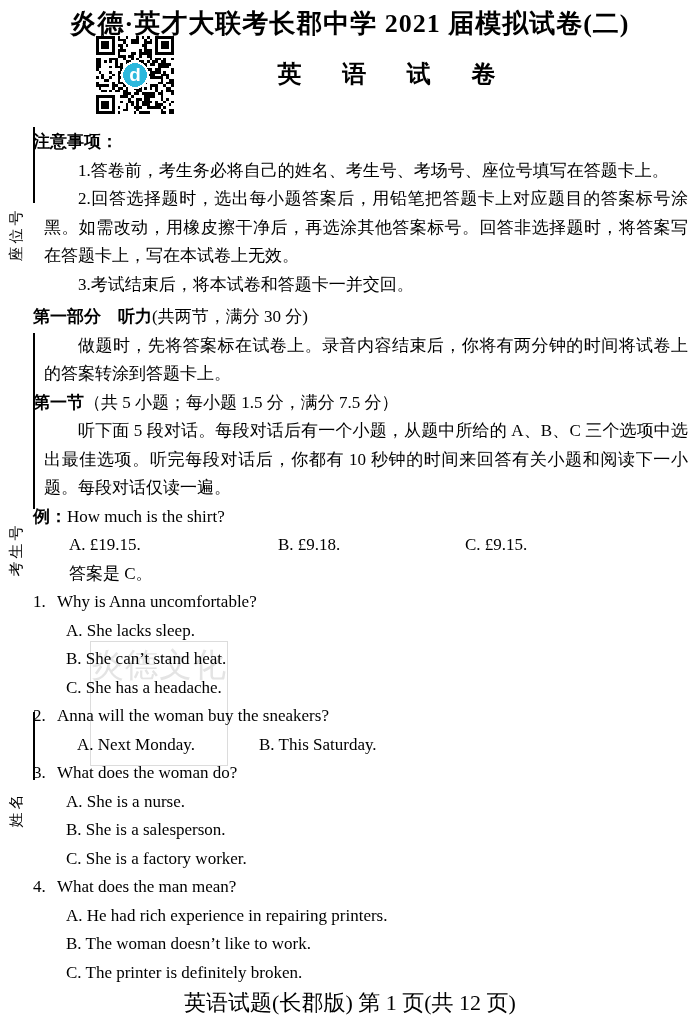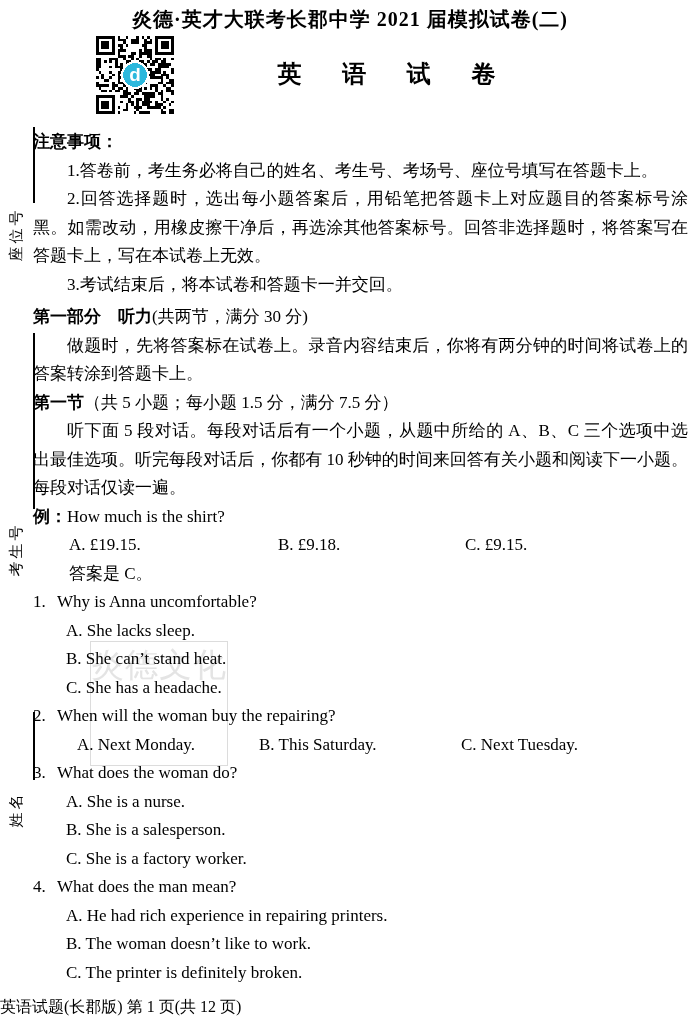--- a/index.html
+++ b/index.html
@@ -19,21 +19,21 @@
     position:absolute; transform:rotate(-90deg);
     font-size:15px; letter-spacing:3px; white-space:nowrap;
     text-align:center; color:#000;
   }
   .v-seat { width:70px; top:225px; left:-19px; }
   .v-cand { width:70px; top:540px; left:-19px; }
   .v-name { width:50px; top:800px; left:-9px; }
   
   .header-title {
     position:absolute; top:6px; left:0; right:0;
-    text-align:center; font-weight:bold; font-size:20px; letter-spacing:1px;
+    text-align:center; font-weight:bold; font-size:26px; letter-spacing:1px;
   }
   .qr-box { position:absolute; left:95px; top:36px; width:80px; height:78px; }
   .qr-box svg { width:100%; height:100%; }
   .subject-title {
     position:absolute; top:58px; left:90px; right:0;
     text-align:center; font-size:24px; font-weight:bold; letter-spacing:17px;
     font-family:"Liberation Sans","DejaVu Sans",sans-serif;
   }
   
   .watermark {
@@ -44,35 +44,35 @@
     font-size:33px; color:#e4e4e4; letter-spacing:1px;
     font-family:"Liberation Sans","DejaVu Sans",sans-serif;
     line-height:37px; white-space:nowrap; overflow:hidden;
   }
   
   .content {
     position:absolute; left:33px; top:128px; width:655px; z-index:1;
     line-height:28.5px;
   }
   .bold-h { font-family:"Liberation Sans","DejaVu Sans",sans-serif; font-weight:700; }
-  p.ind { text-indent:34px; text-align:justify; }
+  p.ind { text-indent:34px; text-align:justify;margin-left:11px; }
   .sec-gap { margin-top:4px; }
   .ex-row { display:flex; padding-left:36px; }
   .ex-row .opt1 { width:197px; }
   .ex-row .opt2 { width:187px;margin-left:12px; }
   .ans { padding-left:36px; }
   .q-line .qnum { display:inline-block; min-width:15px; margin-right:9px; }
   .opt-v { padding-left:33px; }
   .opt-row { display:flex; padding-left:44px; }
   .opt-row .opt1 { width:182px; }
   .opt-row .opt2 { width:202px; }
   
   .footer {
     position:absolute; left:0; right:0; bottom:16px;
-    font-size:16px; z-index:1;
+    text-align:center; font-size:22px; z-index:1;
   }
 </style>
 </head>
 <body>
 
 <div class="page">
 
   <div class="m-line l1"></div>
   <div class="v-label v-seat">座位号</div>
   <div class="m-line l2"></div>
@@ -417,26 +417,25 @@
     <div class="ans">答案是 C。</div>
 
     <div class="q-line">
       <span class="qnum">1.</span><span>Why is Anna uncomfortable?</span>
     </div>
     <div class="opt-v">A. She lacks sleep.</div>
     <div class="opt-v">B. She can’t stand heat.</div>
     <div class="opt-v">C. She has a headache.</div>
 
     <div class="q-line">
-      <span class="qnum">2.</span><span>When will the woman buy the repairing?</span>
+      <span class="qnum">2.</span><span>Anna will the woman buy the sneakers?</span>
     </div>
     <div class="opt-row">
       <span class="opt1">A. Next Monday.</span>
       <span class="opt2">B. This Saturday.</span>
-      <span>C. Next Tuesday.</span>
     </div>
 
     <div class="q-line">
       <span class="qnum">3.</span><span>What does the woman do?</span>
     </div>
     <div class="opt-v">A. She is a nurse.</div>
     <div class="opt-v">B. She is a salesperson.</div>
     <div class="opt-v">C. She is a factory worker.</div>
 
     <div class="q-line">

